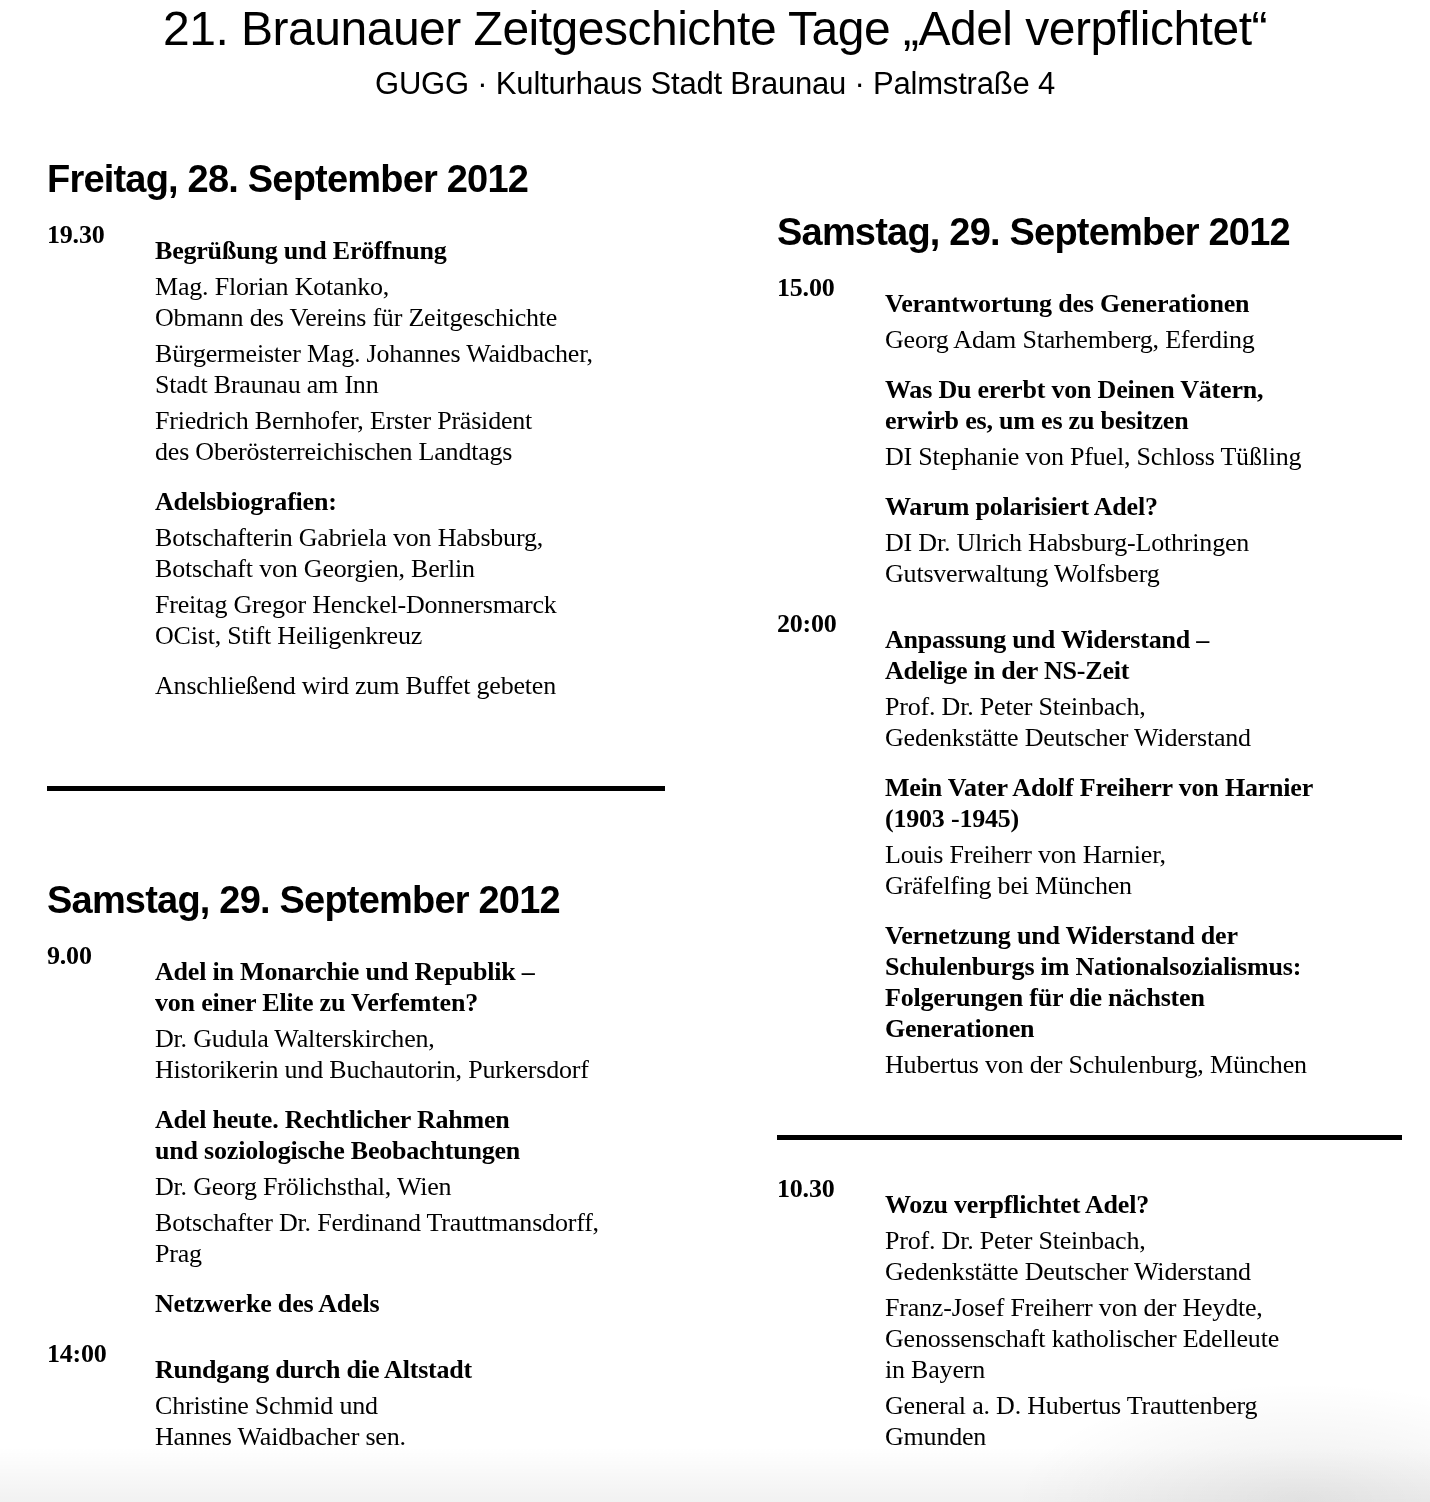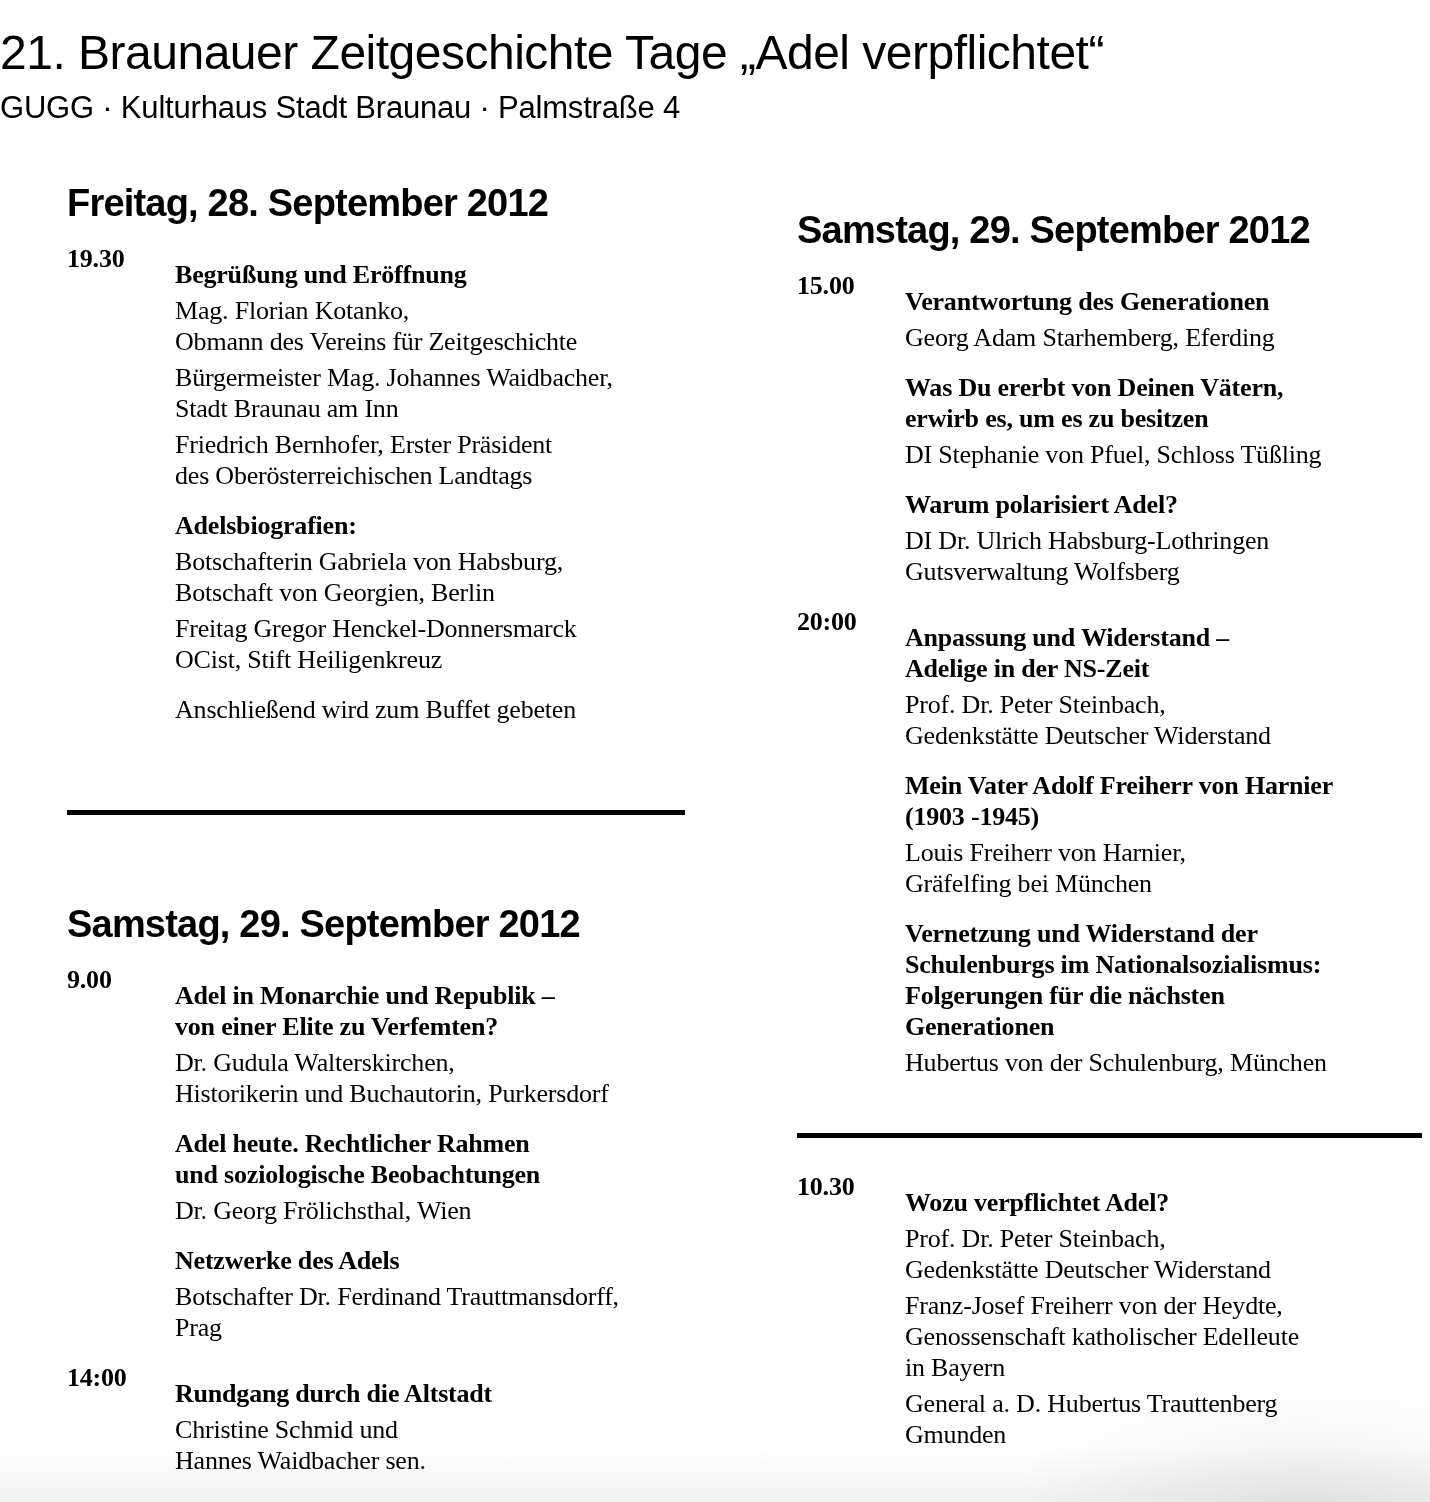--- a/index.html
+++ b/index.html
@@ -14,28 +14,28 @@
   body::after{
     content:"";position:absolute;left:0;right:0;bottom:0;height:55px;
     background:linear-gradient(to bottom, rgba(0,0,0,0) 0%, rgba(0,0,0,0.055) 100%);
     pointer-events:none;
   }
   body::before{
     content:"";position:absolute;right:-40px;bottom:-30px;width:480px;height:160px;
     background:radial-gradient(ellipse at 65% 80%, rgba(0,0,0,0.07), rgba(0,0,0,0) 65%);
     pointer-events:none;
   }
-  .header{text-align:left;padding-top:24px;}
+  .header{text-align:center;}
   .title{
     font-size:48px;line-height:58px;font-weight:400;letter-spacing:-0.5px;margin:0;
   }
   .subtitle{
     font-size:31px;line-height:36px;font-weight:400;margin-top:8px;letter-spacing:-0.2px;
   }
-  .cols{display:flex;margin-top:56px;align-items:center;padding-left:20px;}
+  .cols{display:flex;margin-top:56px;align-items:flex-end;}
   .col{flex:none;}
   .col-left{margin-left:47px;width:618px;}
   .col-right{margin-left:112px;width:625px;}
   .sec-heading{
     font-size:38px;line-height:42px;font-weight:700;margin:0;letter-spacing:-0.8px;
   }
   .event{display:flex;margin-top:19px;font-family:Liberation Serif, serif;}
   .time{flex:none;width:108px;font-weight:700;font-size:26px;line-height:31px;letter-spacing:-0.2px;}
   .items{flex:1;min-width:0;}
   .p{
@@ -89,23 +89,23 @@
     <div class="event">
       <div class="time">9.00</div>
       <div class="items">
         <p class="p b first">Adel in Monarchie und Republik –
 von einer Elite zu Verfemten?</p>
         <p class="p">Dr. Gudula Walterskirchen,
 Historikerin und Buchautorin, Purkersdorf</p>
         <p class="p b">Adel heute. Rechtlicher Rahmen
 und soziologische Beobachtungen</p>
         <p class="p">Dr. Georg Frölichsthal, Wien</p>
-        <p class="p b">Netzwerke des Adels</p>
         <p class="p">Botschafter Dr. Ferdinand Trauttmansdorff,
 Prag</p>
+        <p class="p b">Netzwerke des Adels</p>
       </div>
     </div>
 
     <div class="event">
       <div class="time">14:00</div>
       <div class="items">
         <p class="p b first">Rundgang durch die Altstadt</p>
         <p class="p">Christine Schmid und
 Hannes Waidbacher sen.</p>
       </div>

